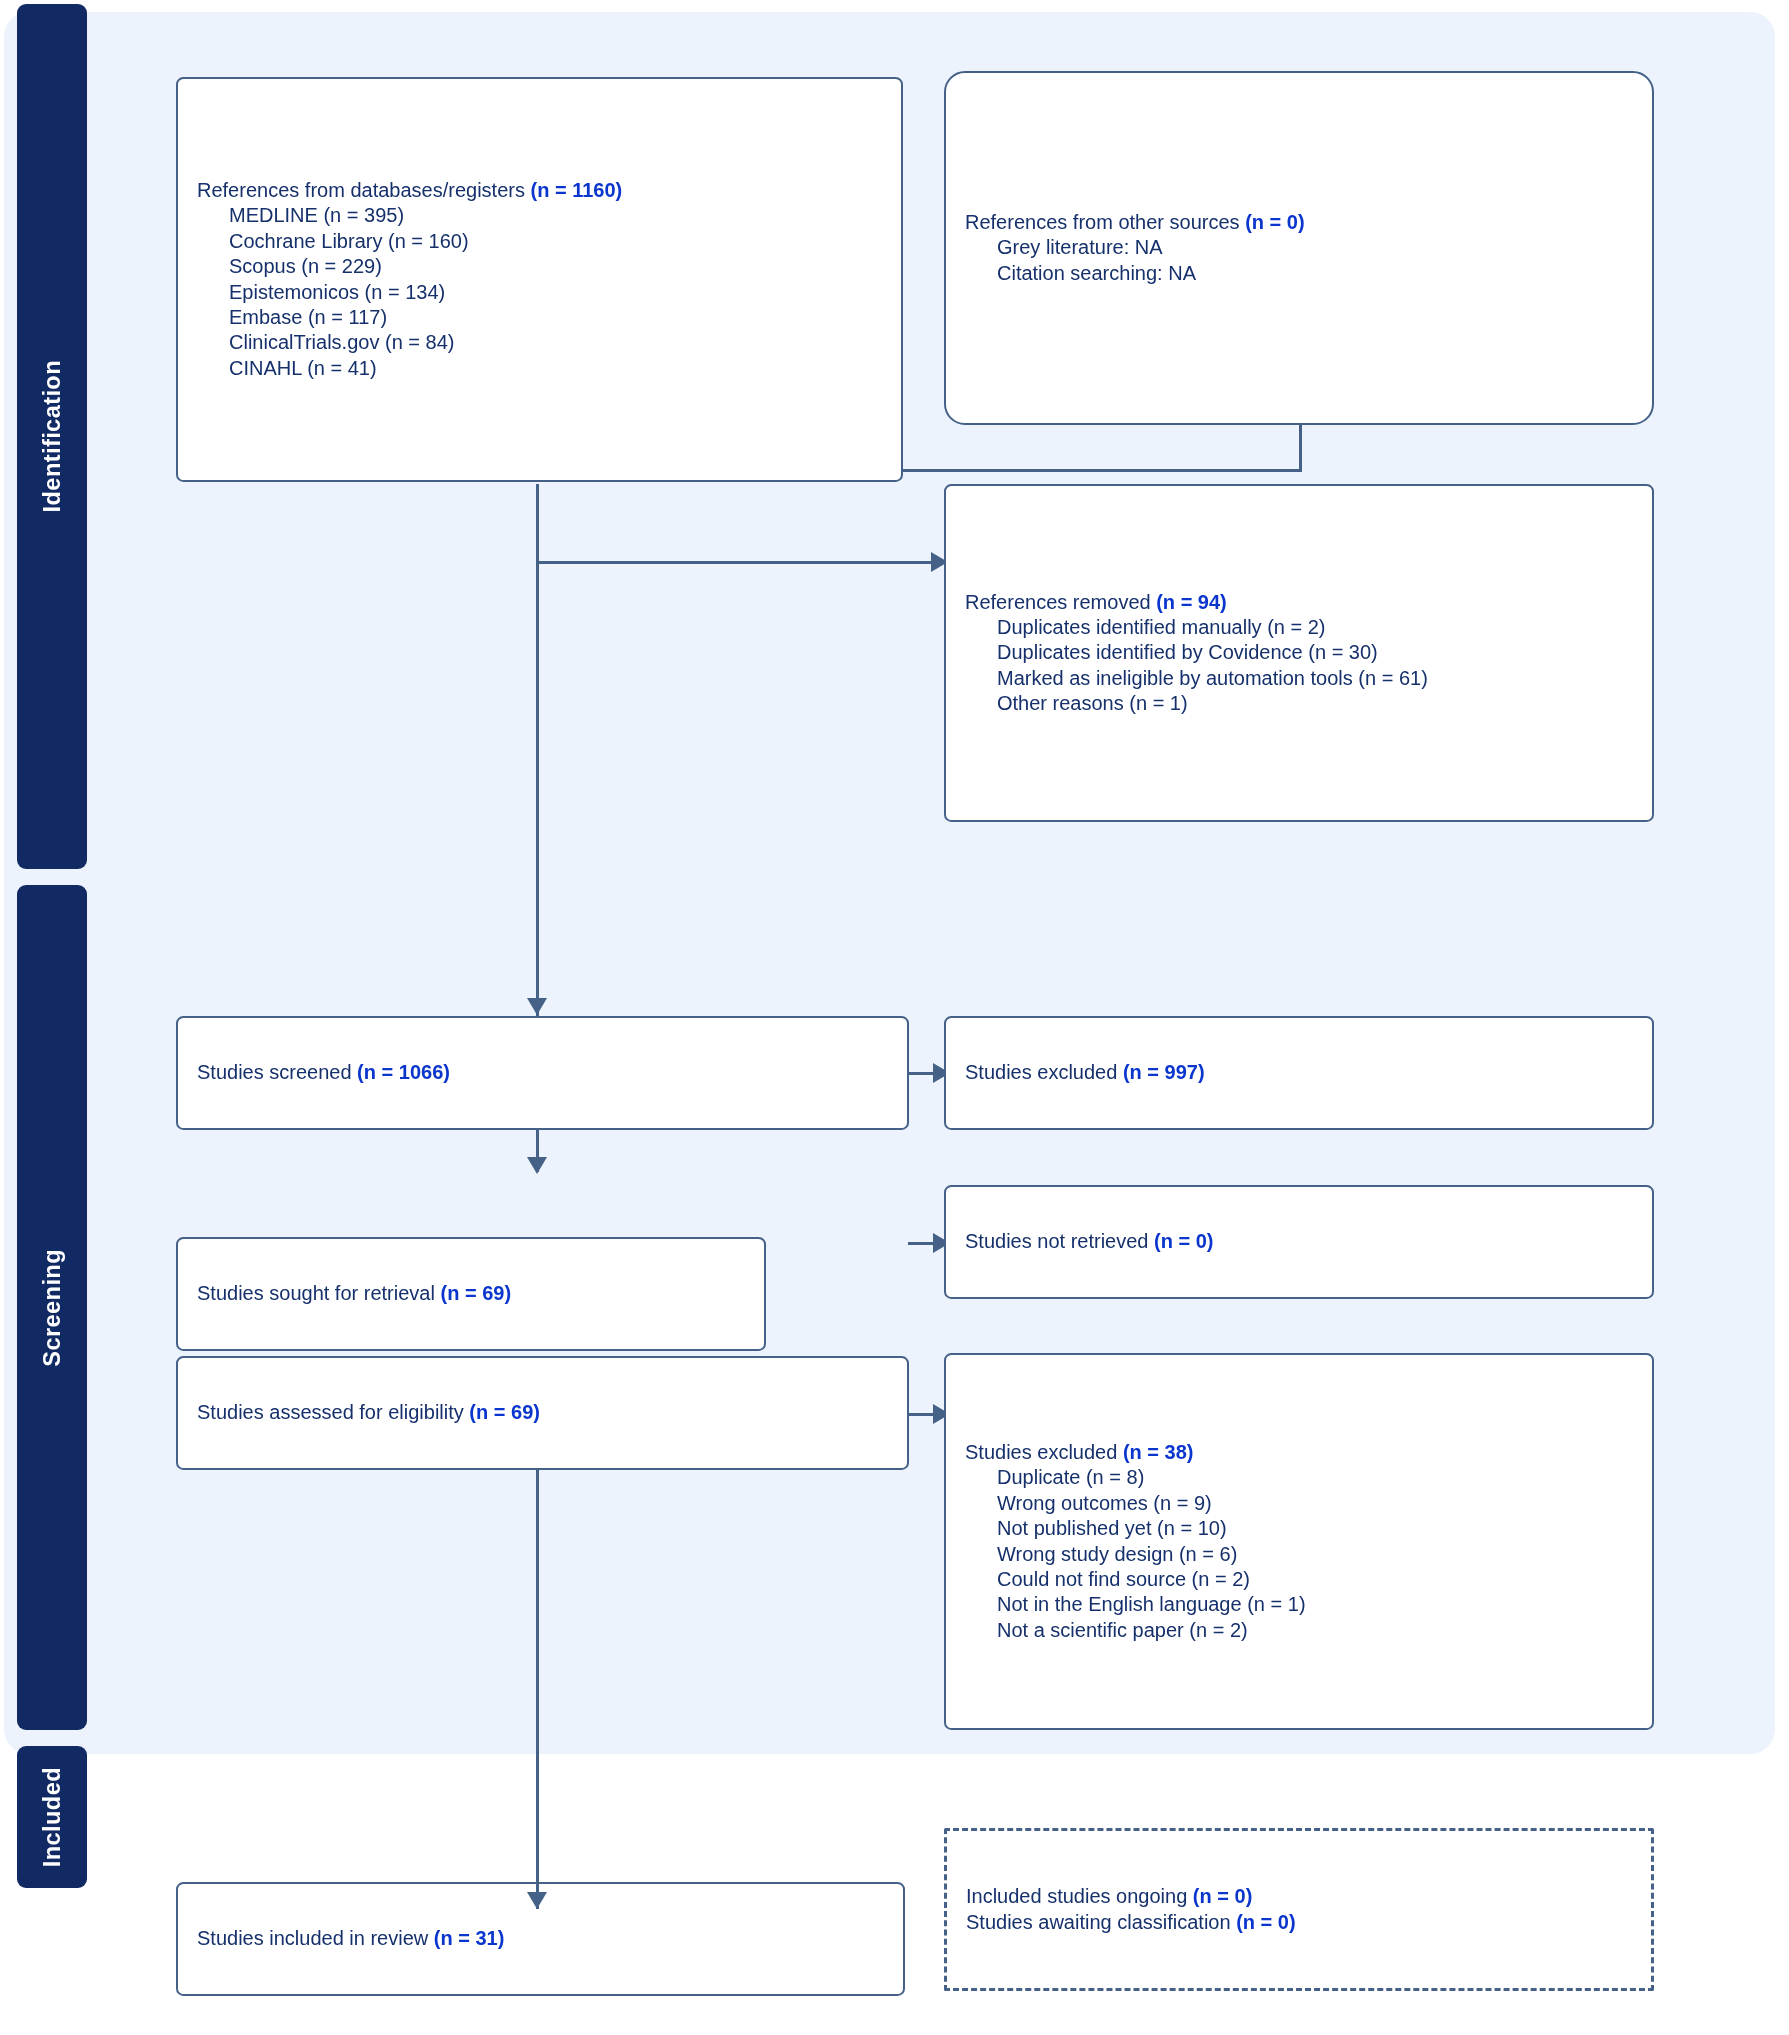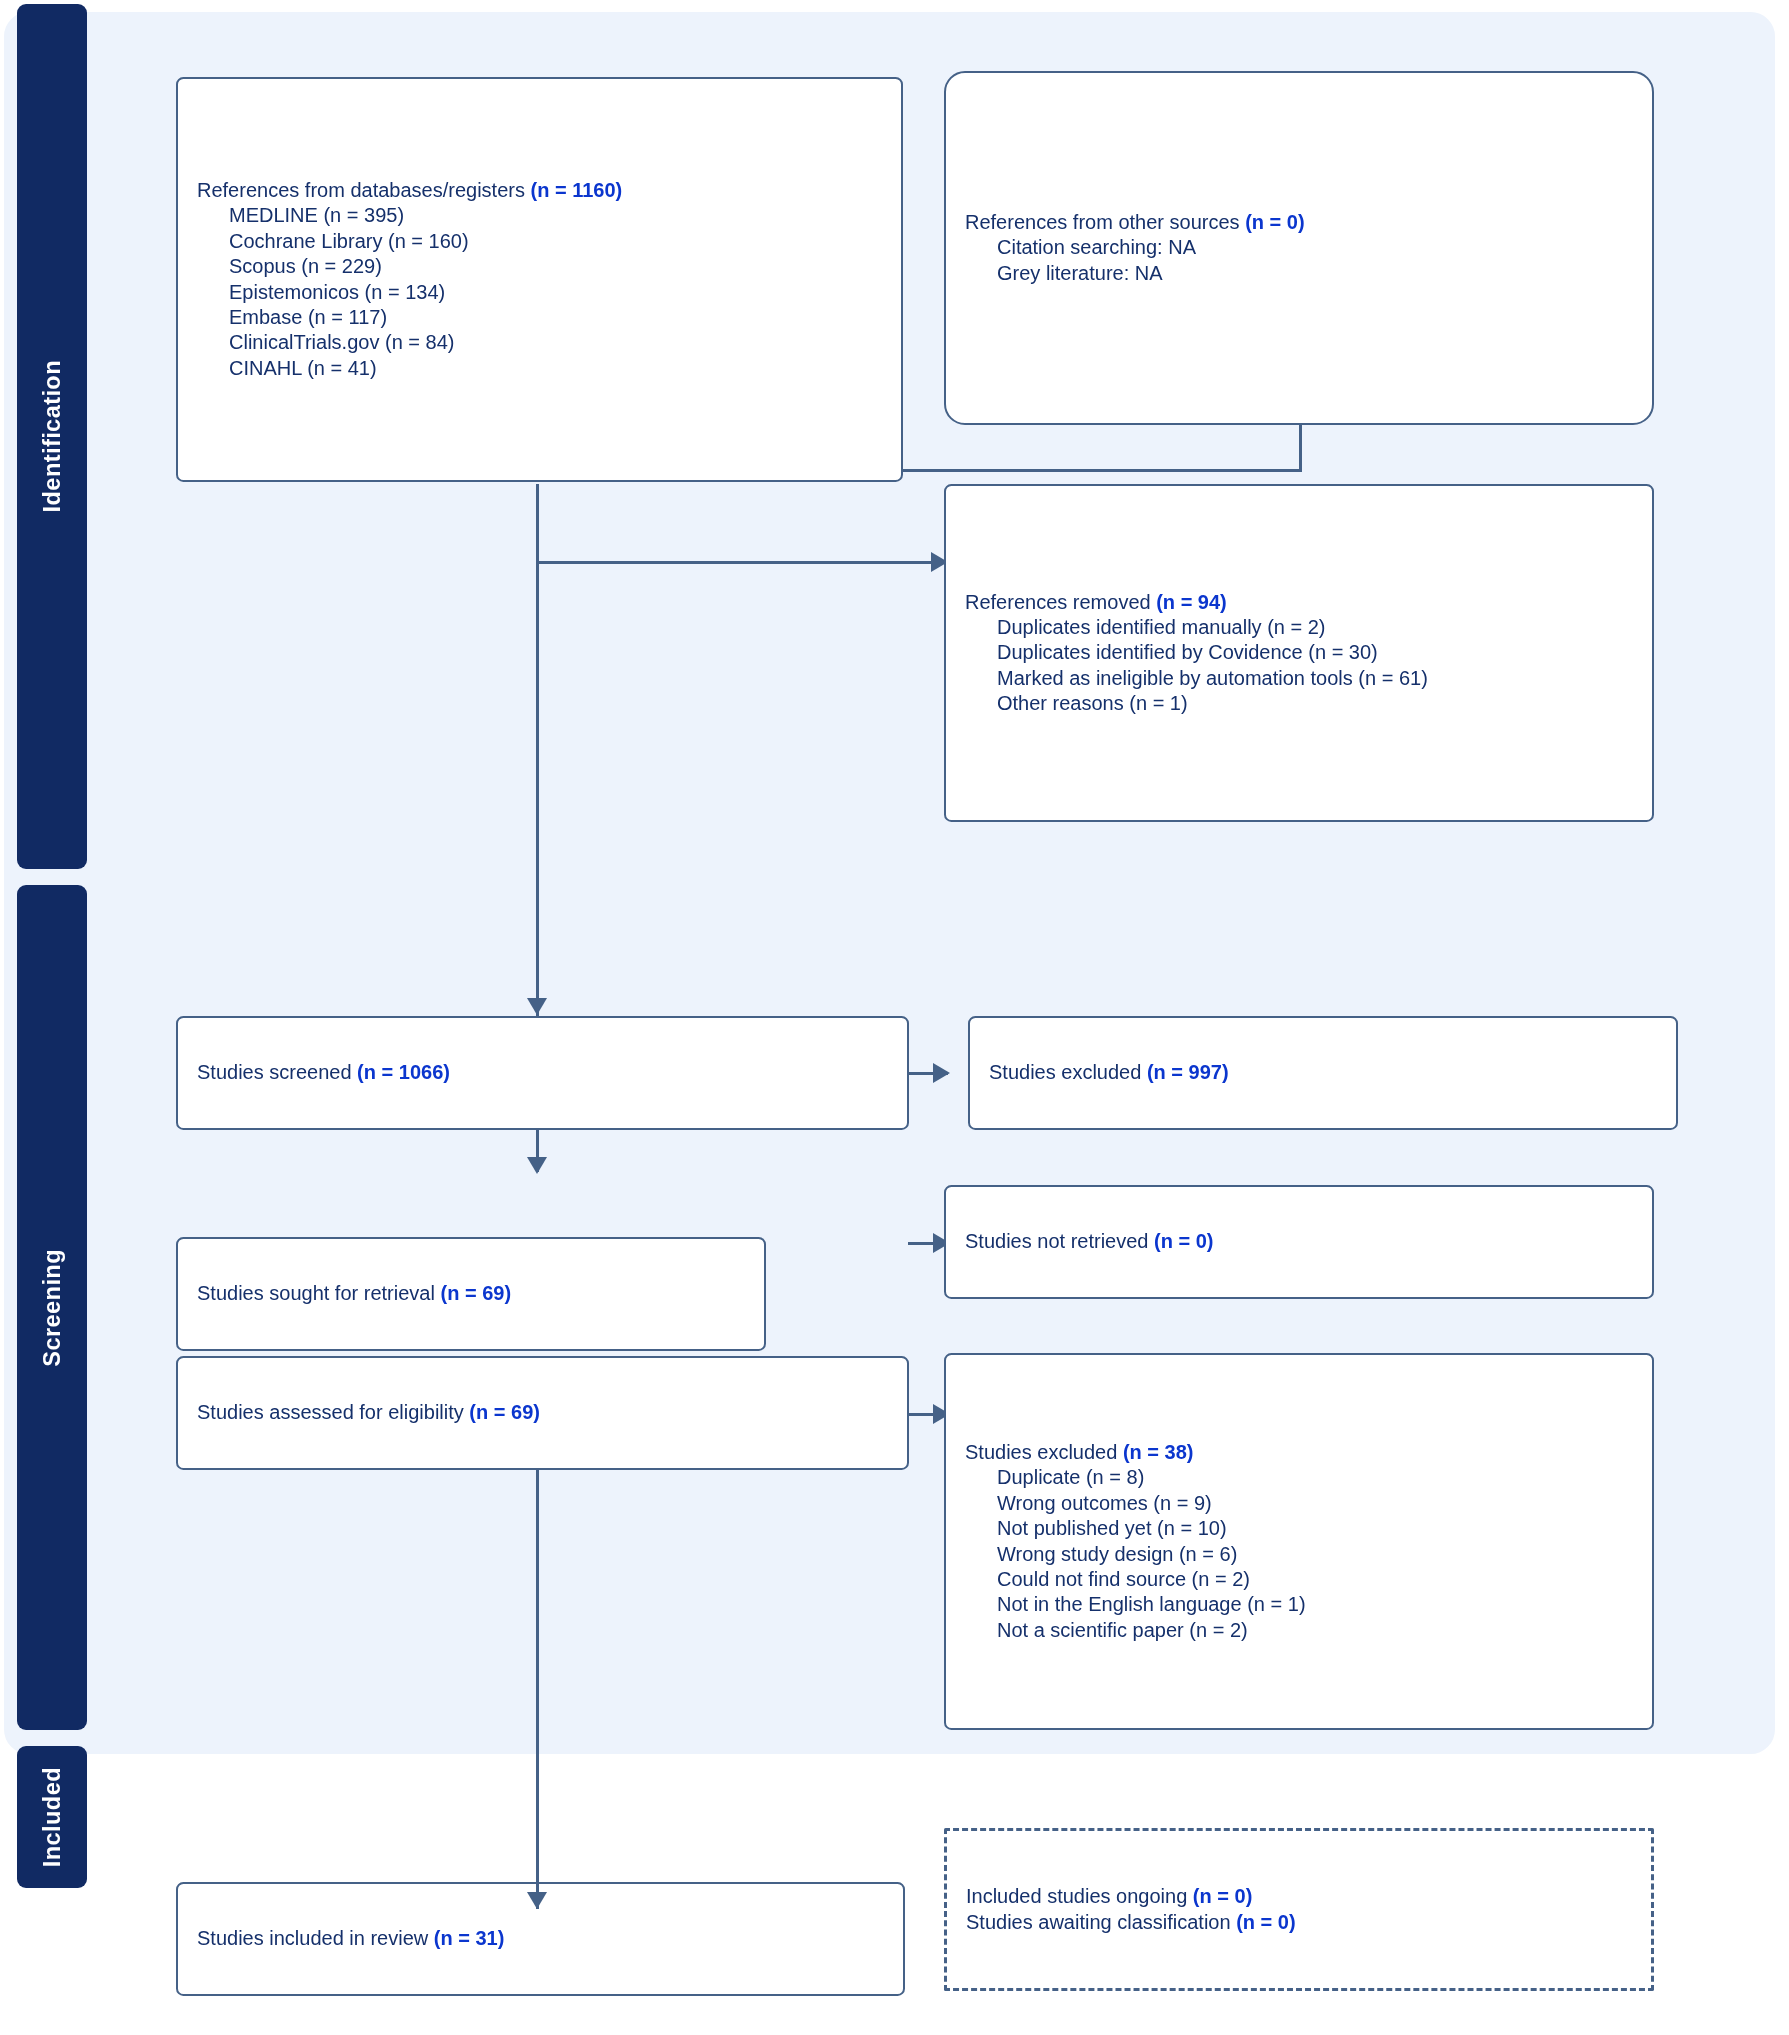--- a/index.html
+++ b/index.html
@@ -160,22 +160,22 @@
       <div class="line sub">ClinicalTrials.gov (n = 84)</div>
       <div class="line sub">CINAHL (n = 41)</div>
     </div>
   </div>
 
   <div class="box" style="left:944px;top:71px;width:710px;height:354px;border-radius:21px;">
     <div class="box-inner">
       <div class="line">
         <span>References from other sources </span><span class="n">(n = 0)</span>
       </div>
+      <div class="line sub">Grey literature: NA</div>
       <div class="line sub">Citation searching: NA</div>
-      <div class="line sub">Grey literature: NA</div>
     </div>
   </div>
 
   <div class="box" style="left:944px;top:484px;width:710px;height:338px;">
     <div class="box-inner">
       <div class="line">
         <span>References removed </span><span class="n">(n = 94)</span>
       </div>
       <div class="line sub">Duplicates identified manually (n = 2)</div>
       <div class="line sub">Duplicates identified by Covidence (n = 30)</div>
@@ -185,21 +185,21 @@
   </div>
 
   <div class="box" style="left:176px;top:1016px;width:733px;height:114px;">
     <div class="box-inner">
       <div class="line">
         <span>Studies screened </span><span class="n">(n = 1066)</span>
       </div>
     </div>
   </div>
 
-  <div class="box" style="left:944px;top:1016px;width:710px;height:114px;margin-left:24px;">
+  <div class="box" style="left:944px;top:1016px;width:710px;height:114px;">
     <div class="box-inner">
       <div class="line">
         <span>Studies excluded </span><span class="n">(n = 997)</span>
       </div>
     </div>
   </div>
 
   <div class="box" style="left:176px;top:1237px;width:590px;height:114px;">
     <div class="box-inner">
       <div class="line">

